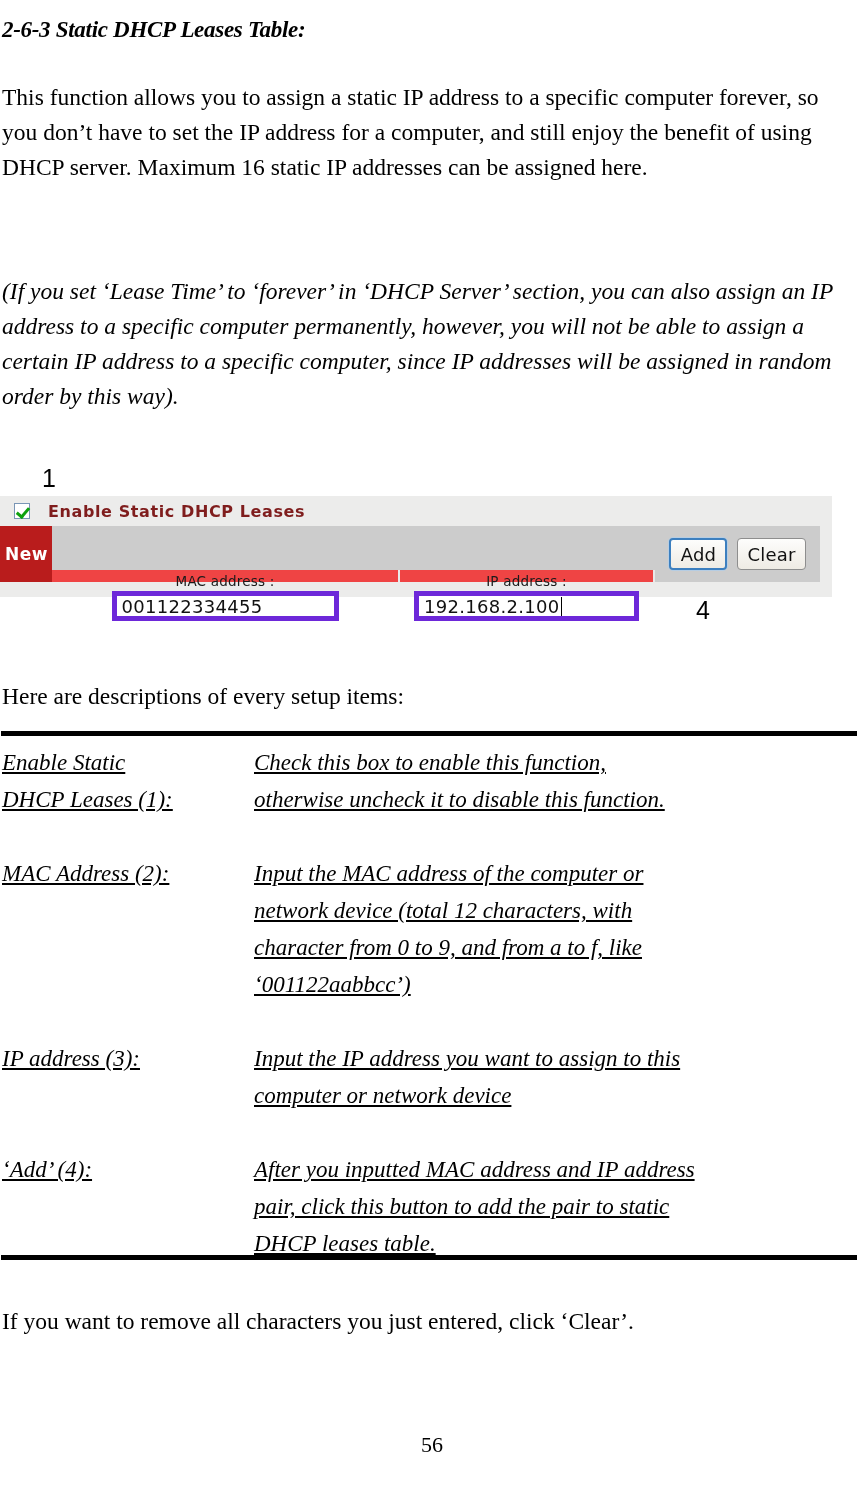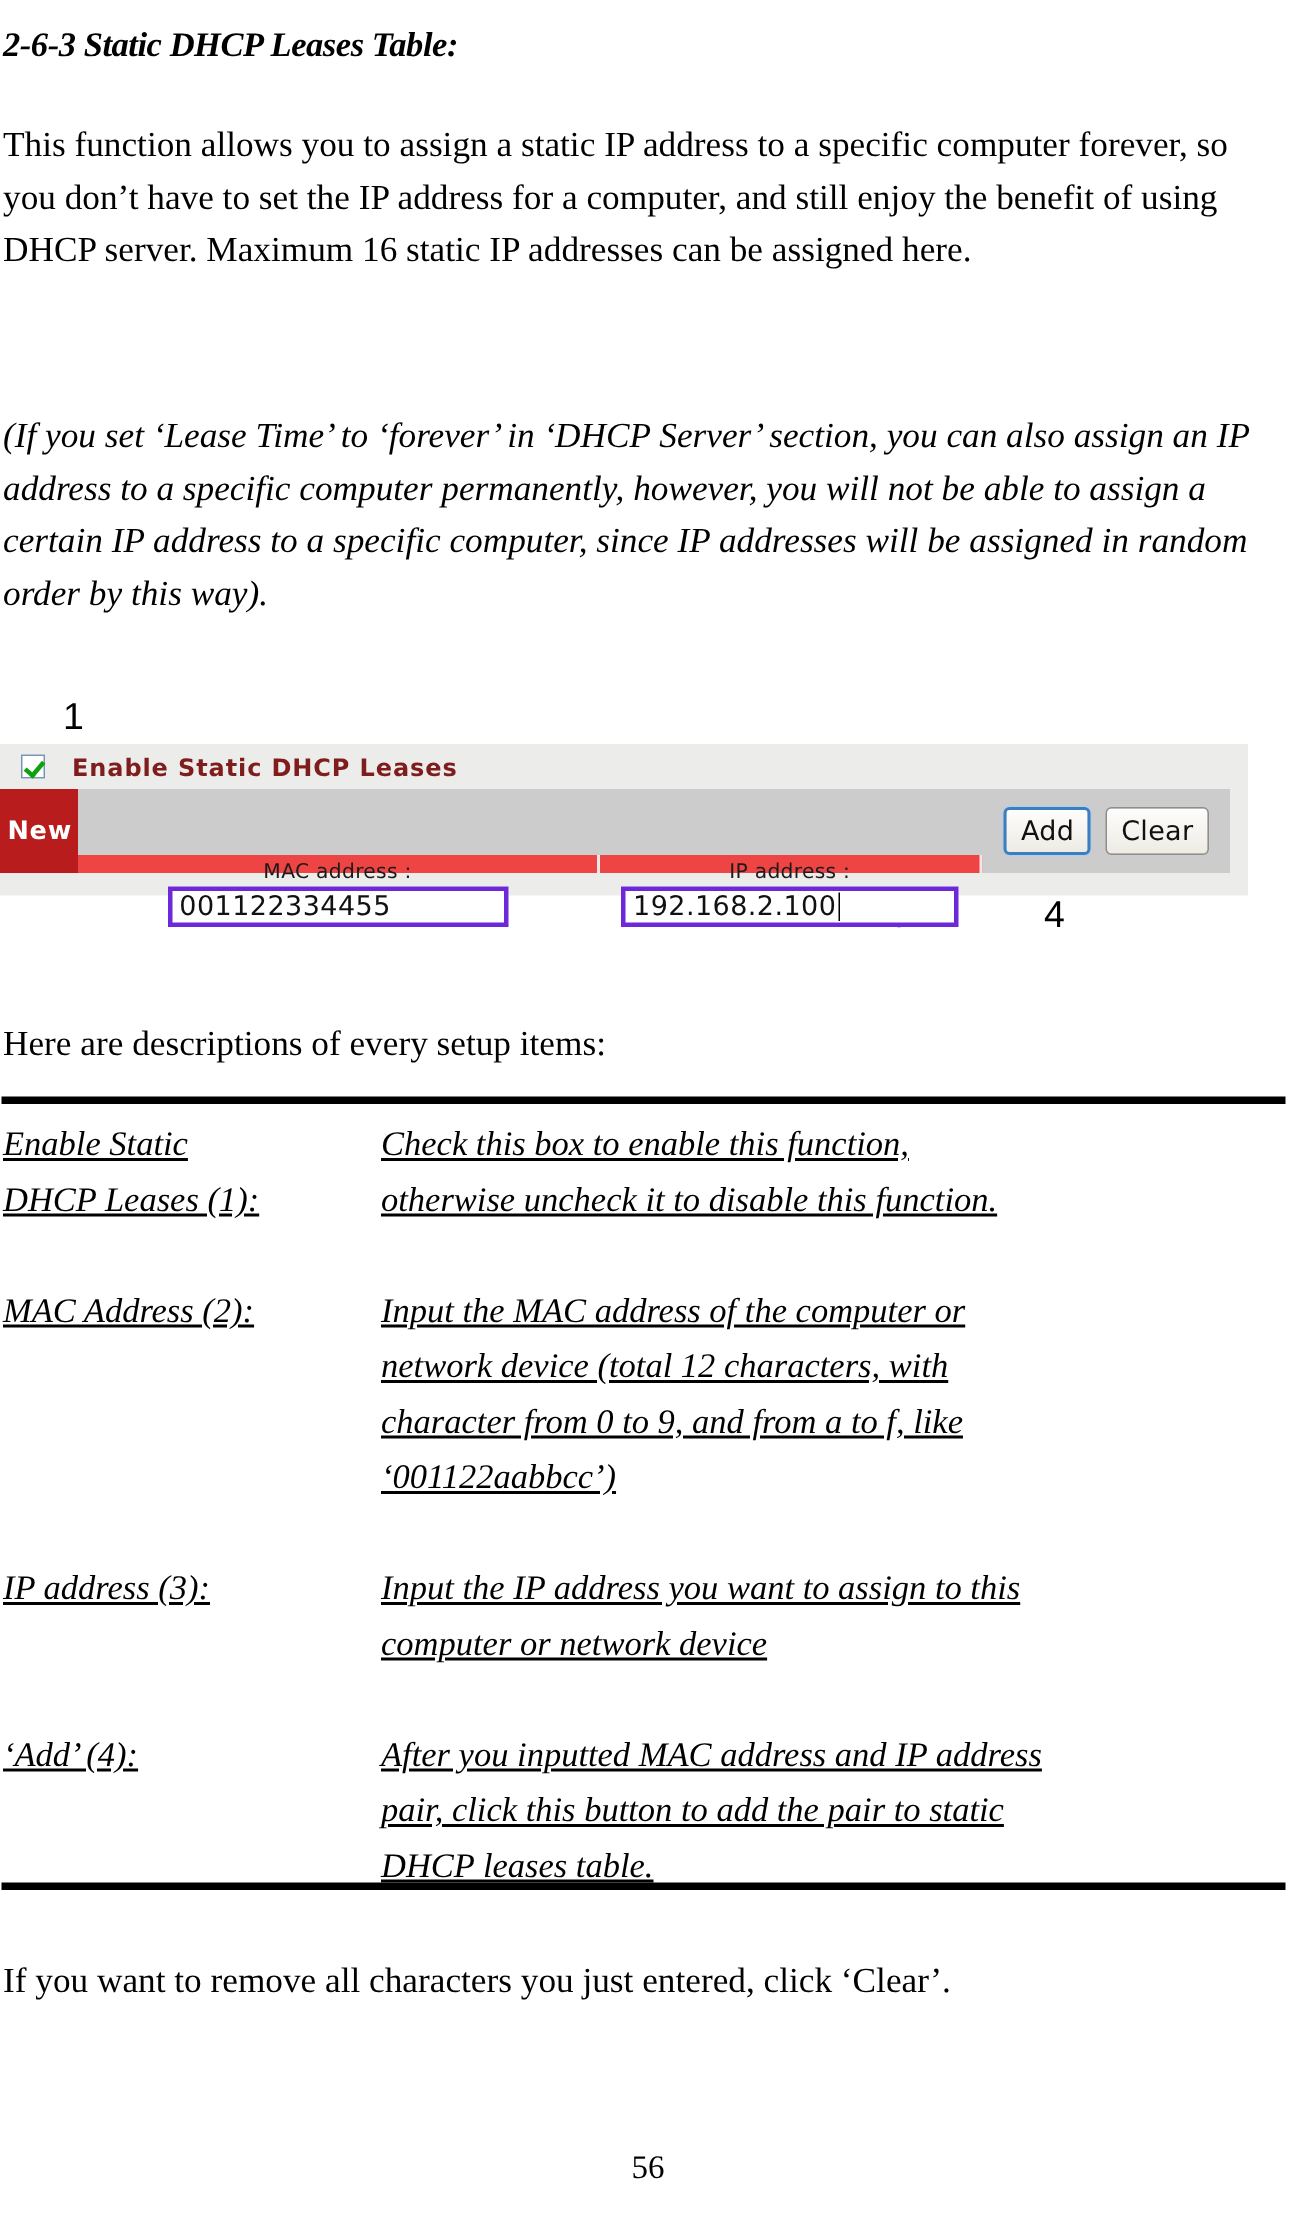--- a/index.html
+++ b/index.html
@@ -160,21 +160,21 @@
     font-size: 13.5px;
     color: #1b1b1b;
     letter-spacing: 0.2px;
     line-height: 16px;
     white-space: nowrap;
   }
   .text-input {
     margin-top: 2px;
     height: 30px;
     background: #ffffff;
-    border: 3px solid #6d28d9;
+    border: 5px solid #6d28d9;
     box-sizing: border-box;
     display: flex;
     align-items: center;
     padding-left: 5px;
     font-size: 18px;
     color: #111111;
     letter-spacing: 0.3px;
     position: relative;
   }
   .input-mac { width: 227px; }

